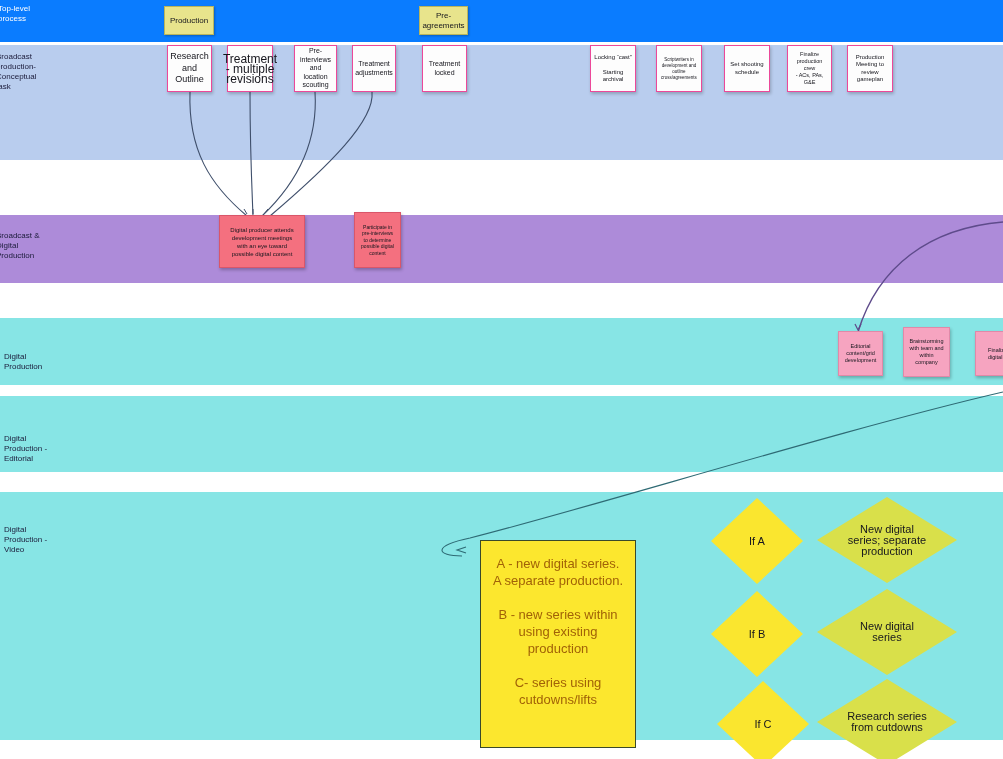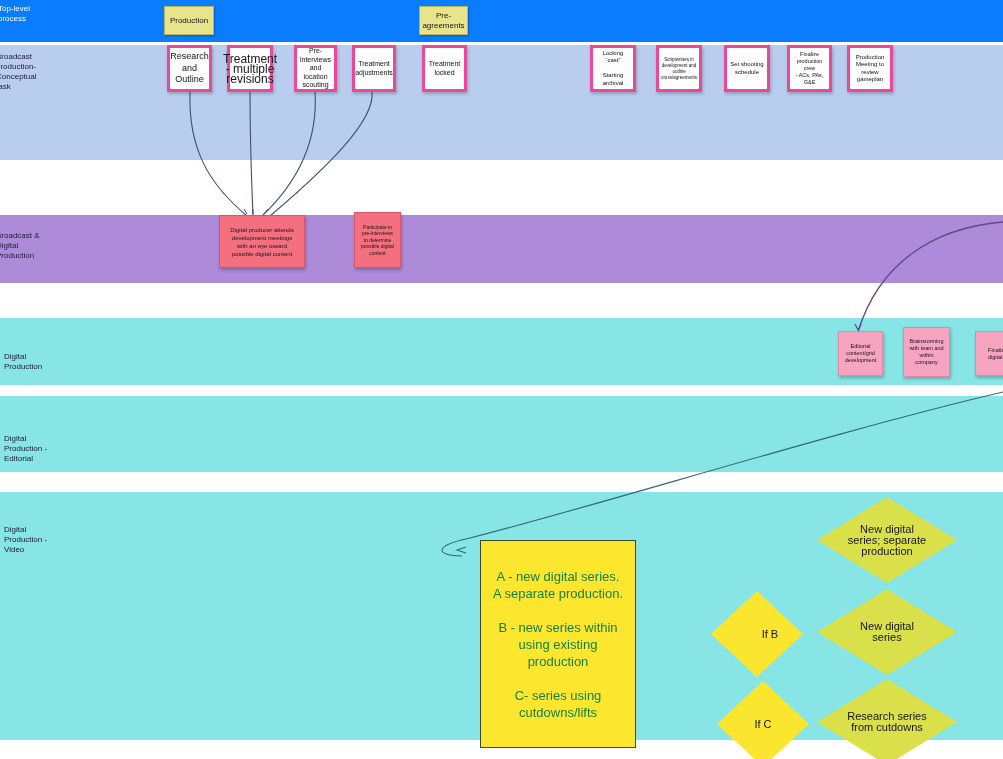--- a/index.html
+++ b/index.html
@@ -15,36 +15,36 @@
 
   .lane-label{position:absolute;font-size:8px;line-height:10px;color:#1b1b3a;
               white-space:pre-line;font-weight:400;}
   .lane-label.white{color:#ffffff;}
 
   
   .note{position:absolute;box-sizing:border-box;display:flex;align-items:center;
         justify-content:center;text-align:center;padding:3px;
         font-size:7px;line-height:8.5px;color:#16161d;}
 
-  .note-white{background:#fdfdfd;border:3px solid #ec4899;
+  .note-white{background:#fdfdfd;border:1px solid #ec4899;
         box-shadow:1px 2px 3px rgba(0,0,0,.22);}
   .note-white.big{font-size:9px;line-height:11.5px;}
 
   .note-khaki{background:#e8e48c;border:1px solid #b9b55c;
         box-shadow:1px 1px 2px rgba(0,0,0,.25);font-size:8px;line-height:9.5px;}
 
   .note-salmon{background:#f4707f;border:1px solid #d9566a;
         box-shadow:1px 2px 3px rgba(0,0,0,.25);}
 
   .note-pink{background:#f6a4c0;border:1px solid #e089a8;
         box-shadow:1px 2px 3px rgba(0,0,0,.25);}
 
   .note-yellowbox{background:#fce72e;border:1.5px solid #3a4a2a;
-        font-size:13px;line-height:17px;color:#15803d;
-        align-items:center;justify-content:center;padding:14px 10px;}
+        font-size:13px;line-height:17px;color:#a16207;
+        align-items:flex-start;justify-content:center;padding:14px 10px;}
   .note-yellowbox .txt{white-space:pre-line;}
 
   .diamond{position:absolute;display:flex;align-items:center;justify-content:center;
         text-align:center;font-size:11px;line-height:11px;color:#16161d;}
   .diamond .dshape{position:absolute;inset:0;
         clip-path:polygon(50% 0%,100% 50%,50% 100%,0% 50%);}
   .diamond.d-yellow .dshape{background:#fae62f;}
   .diamond.d-olive  .dshape{background:#d9e04a;}
   .diamond .dlabel{position:relative;z-index:2;width:72%;white-space:pre-line;}
 
@@ -190,28 +190,32 @@
   </div>
 
   <div class="note note-yellowbox" style="left:480px;top:540px;width:156px;height:208px;">
     <span class="txt">A -  new digital series. A separate production.
 
 B - new series within using existing production
 
 C-  series using cutdowns/lifts</span>
   </div>
 
+  <div class="diamond d-yellow" style="left:711px;top:498px;width:92px;height:86px;">
+    <div class="dshape"></div>
+    <div class="dlabel">If A</div>
+  </div>
   <div class="diamond d-olive" style="left:817px;top:497px;width:140px;height:86px;">
     <div class="dshape"></div>
     <div class="dlabel">New digital
 series; separate
 production</div>
   </div>
 
-  <div class="diamond d-yellow" style="left:711px;top:591px;width:92px;height:86px;justify-content:flex-end;">
+  <div class="diamond d-yellow" style="left:711px;top:591px;width:92px;height:86px;">
     <div class="dshape"></div>
     <div class="dlabel">If B</div>
   </div>
   <div class="diamond d-olive" style="left:817px;top:589px;width:140px;height:86px;">
     <div class="dshape"></div>
     <div class="dlabel">New digital
 series</div>
   </div>
 
   <div class="diamond d-yellow" style="left:717px;top:681px;width:92px;height:86px;">

